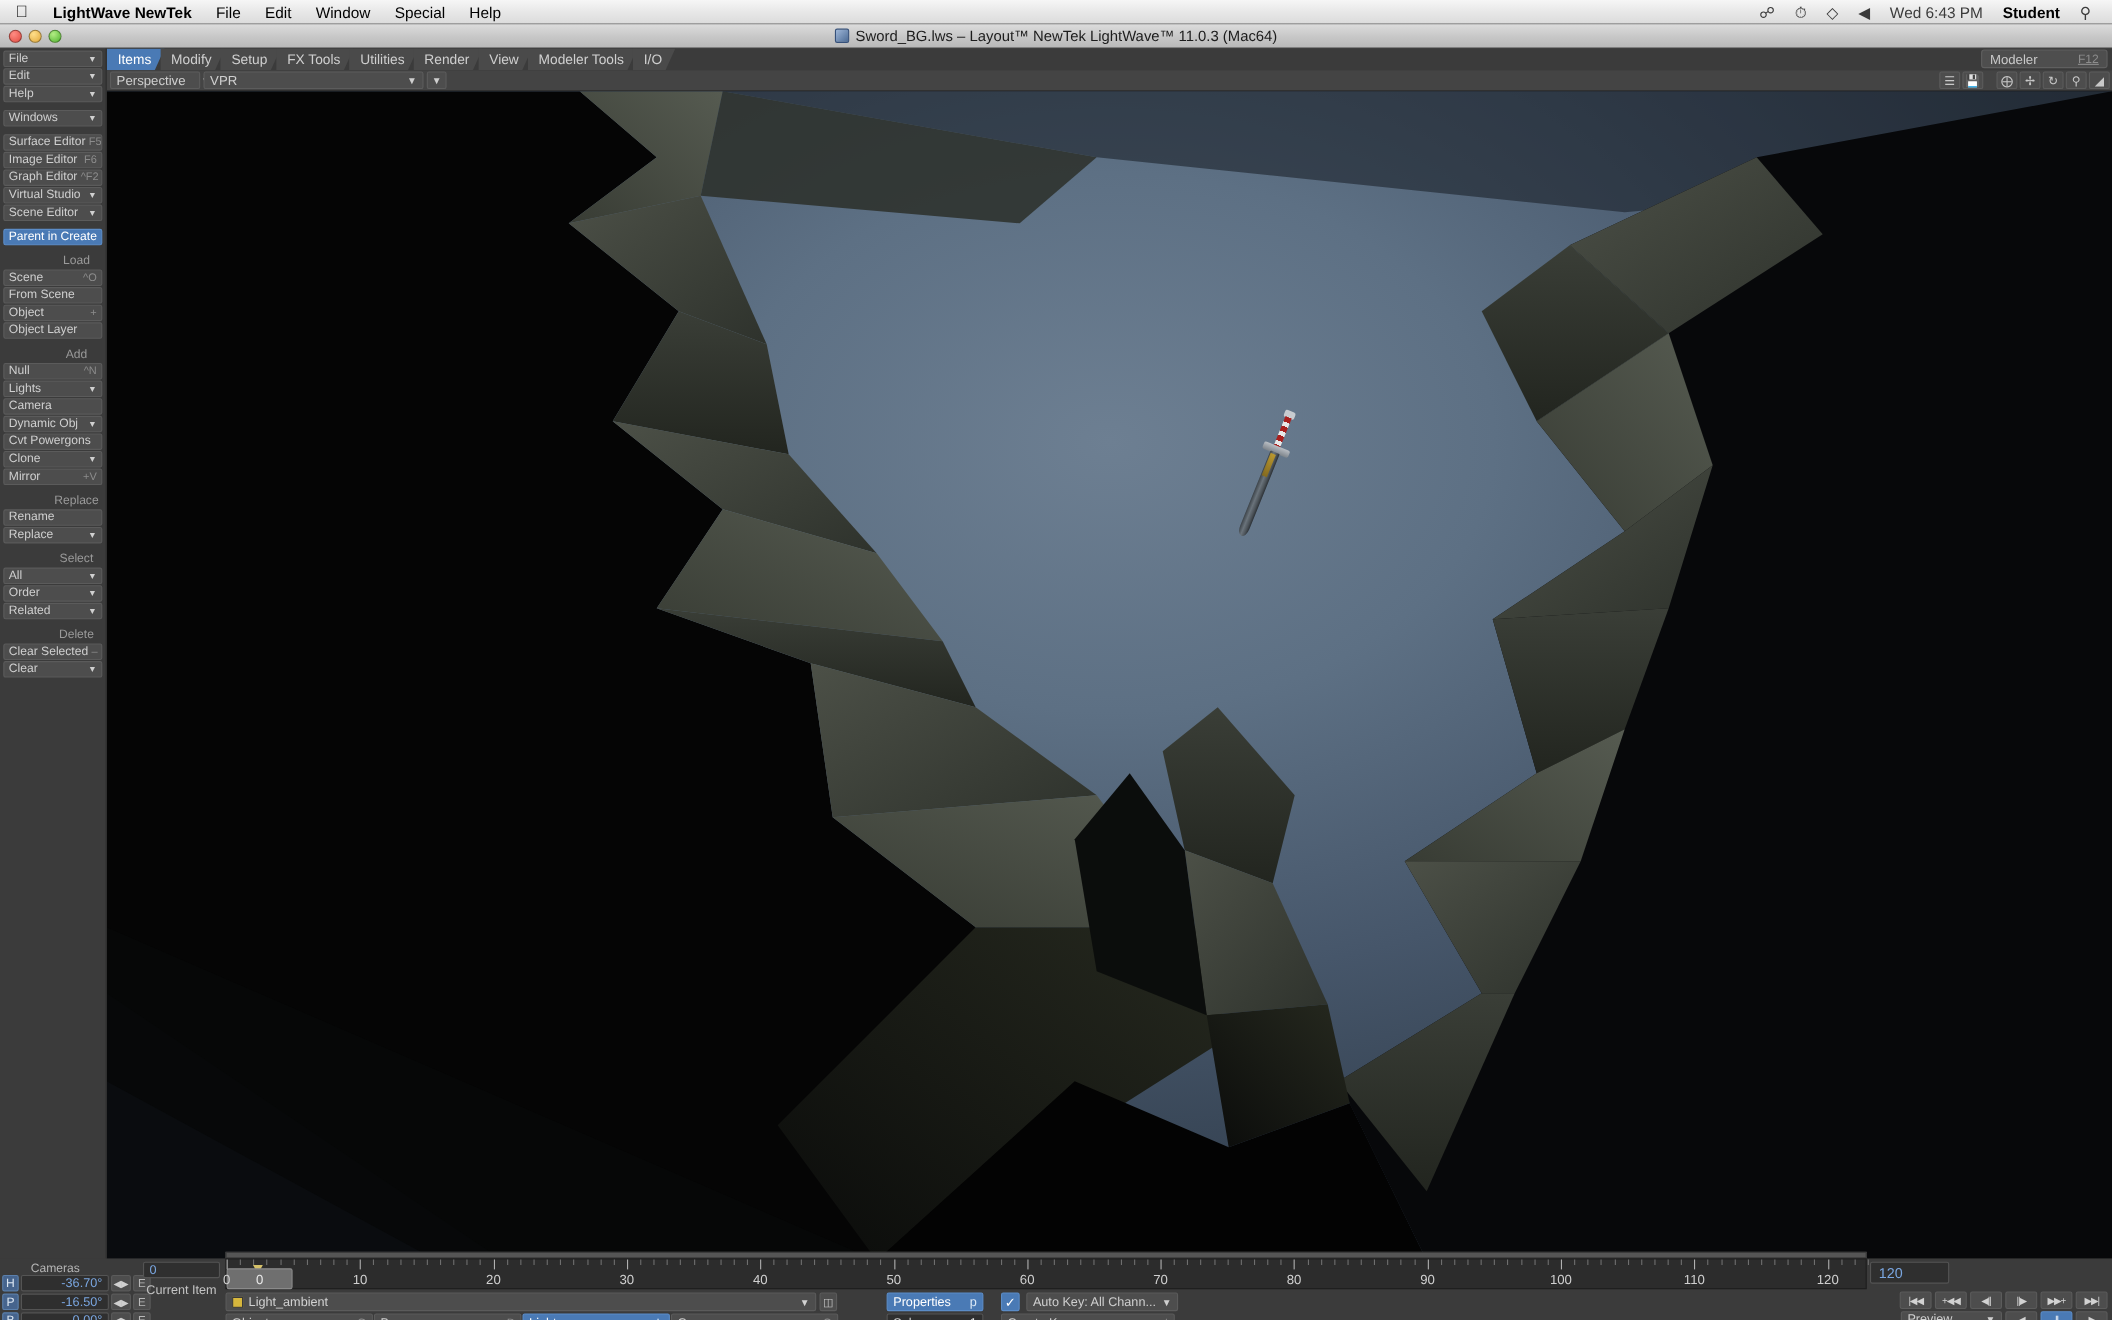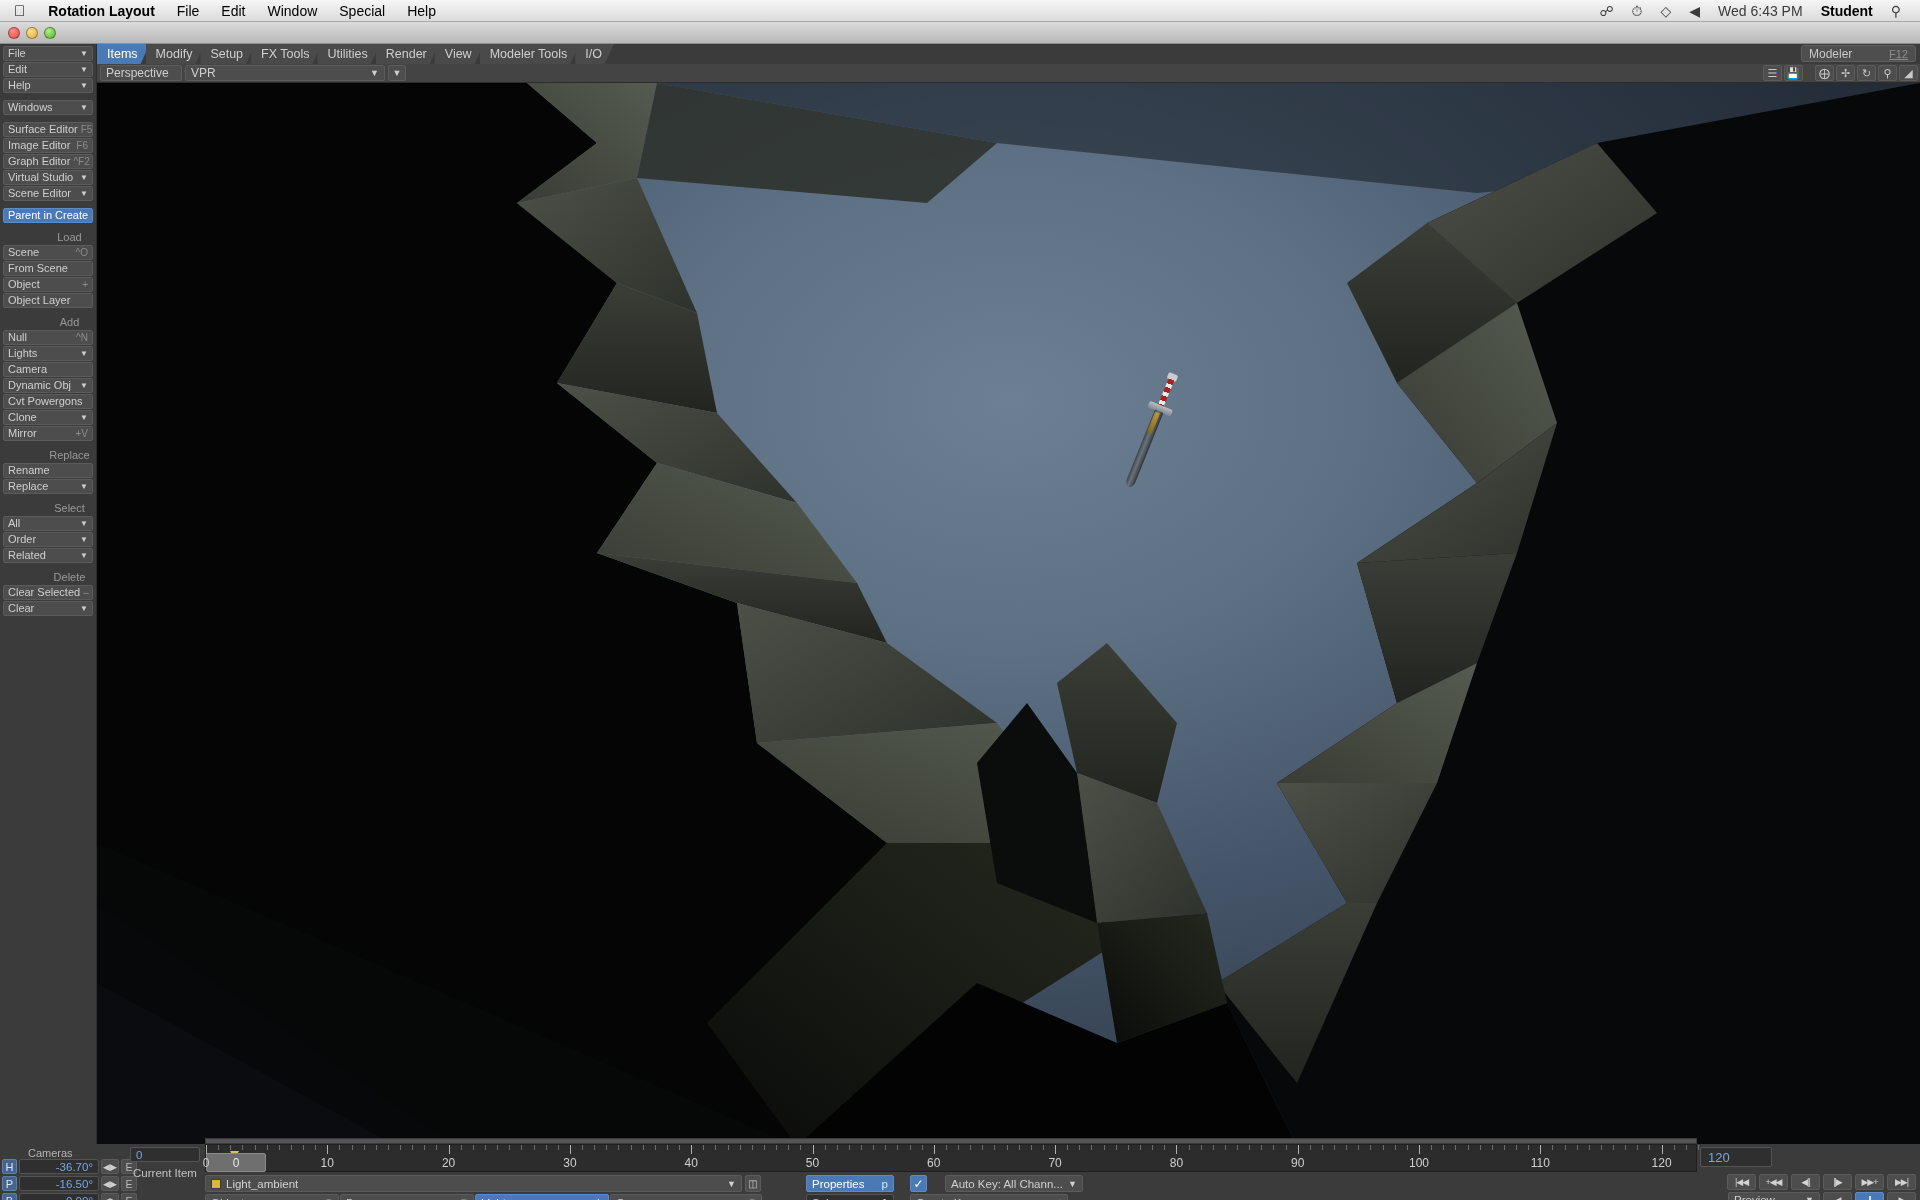--- a/index.html
+++ b/index.html
@@ -172,21 +172,21 @@
   #properties-btn .key{ margin-left:auto; color:#dbe8f6;}
   #sel-count{ position:absolute; left:806px; top:50px; width:88px; height:17px;
     background:#2f2f2f; border:1px solid #545454; border-radius:2px;
     font-size:11.5px; color:#d2d2d2; display:flex; align-items:center; padding:0 5px;}
   #sel-count .v{ margin-left:auto; color:#e2e2e2;}
 
   #autokey-row{ position:absolute; left:910px; top:31px; display:flex; align-items:center;}
   #autokey-check{ width:17px;height:17px; background:#4a7ab5; border:1px solid #5b8cc7;
     border-radius:2px; color:#fff; font-size:12px; display:flex; align-items:center; justify-content:center;}
   #autokey-dd{ width:138px;height:17px; background:#4d4d4d; border:1px solid #5b5b5b;
-    border-radius:2px; margin-left:18px; font-size:11.5px; color:#cfcfcf;
+    border-radius:2px; margin-left:6px; font-size:11.5px; color:#cfcfcf;
     display:flex; align-items:center; padding:0 5px;}
   #autokey-dd .caret{ margin-left:auto; font-size:9px;}
   .key-btn{ position:absolute; left:910px; width:158px; height:17px;
     background:#4d4d4d; border:1px solid #5b5b5b; border-radius:2px;
     font-size:11.5px; color:#cfcfcf; display:flex; align-items:center; padding:0 5px;}
   .key-btn .key{ margin-left:auto; color:#8c8c8c;}
 
   
   #transport{ position:absolute; right:4px; top:30px; width:195px;}
   .tp-row{ display:flex; gap:3px; margin-bottom:2px; justify-content:flex-end;}
@@ -197,21 +197,21 @@
   #preview-dd{ width:92px;height:16px; background:#4d4d4d; border:1px solid #5b5b5b;
     border-radius:2px; font-size:11.5px; color:#cfcfcf; display:flex;
     align-items:center; padding:0 5px;}
   #preview-dd .caret{ margin-left:auto; font-size:9px;}
 </style>
 </head>
 <body>
 
 <div id="mac-menubar">
   <span class="apple"></span>
-  <span class="mi app">Rotation Layout</span>
+  <span class="mi app">LightWave NewTek</span>
   <span class="mi">File</span>
   <span class="mi">Edit</span>
   <span class="mi">Window</span>
   <span class="mi">Special</span>
   <span class="mi">Help</span>
   <span class="right">
     <span class="mi">☍</span>
     <span class="mi">⏱</span>
     <span class="mi">◇</span>
     <span class="mi">◀</span>
@@ -219,20 +219,24 @@
     <span class="mi bold">Student</span>
     <span class="mi">⚲</span>
   </span>
 </div>
 
 <div id="win-titlebar">
   <div class="traffic">
     <span class="tl r"></span>
     <span class="tl y"></span>
     <span class="tl g"></span>
+  </div>
+  <div id="win-title">
+    <span class="lw-doc-icon"></span>
+    <span>Sword_BG.lws – Layout™ NewTek LightWave™ 11.0.3 (Mac64)</span>
   </div>
 </div>
 
 <div id="app">
 
   <div id="tabbar">
     <div class="tabfill"></div>
     <div class="tab sel">Items</div>
     <div class="tab">Modify</div>
     <div class="tab">Setup</div>

